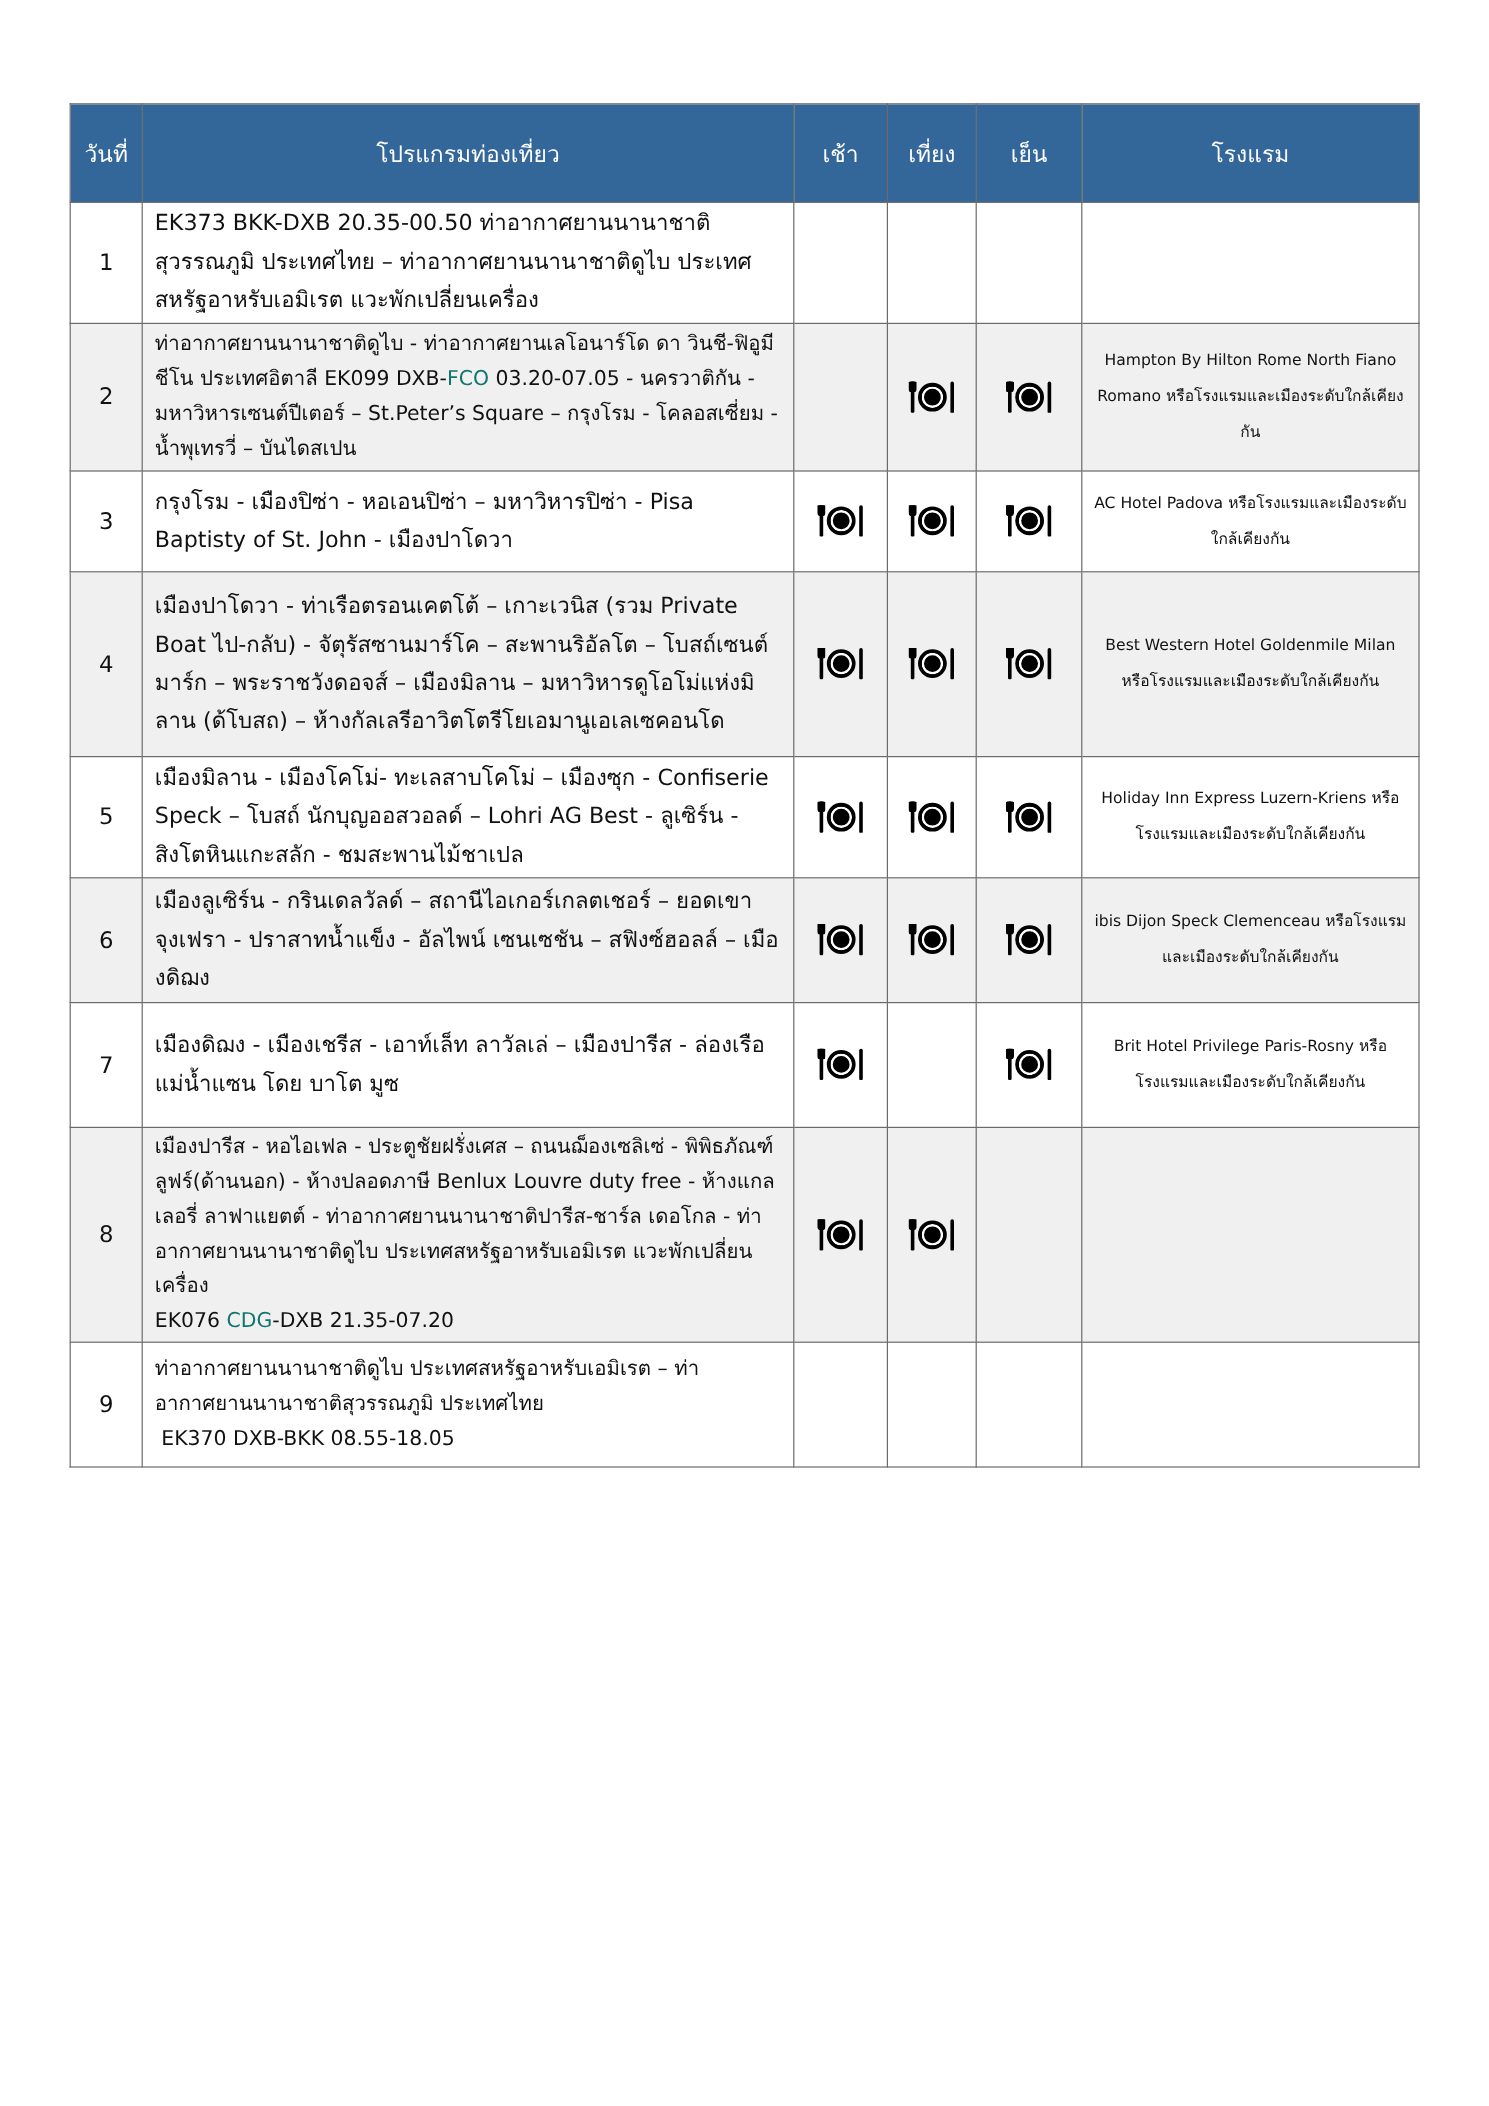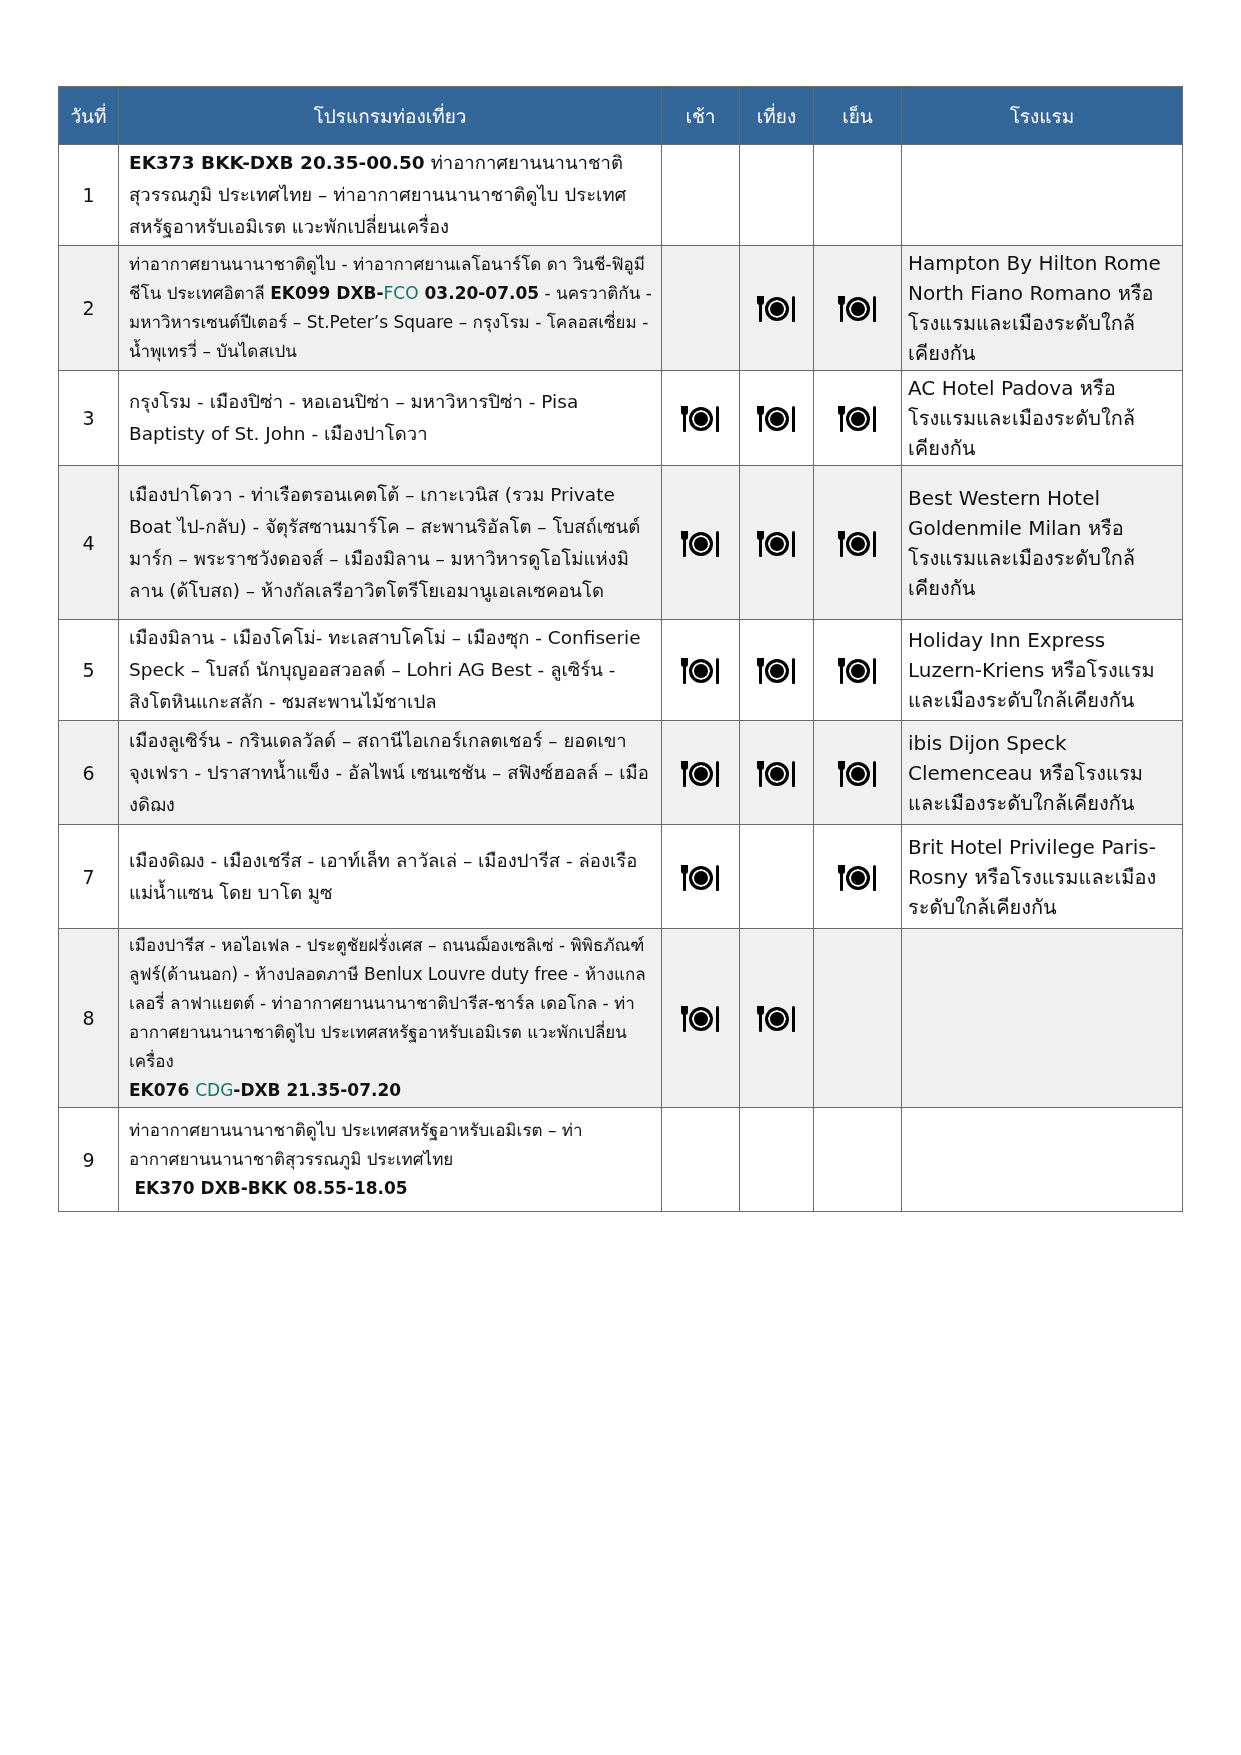--- a/index.html
+++ b/index.html
@@ -6,30 +6,30 @@
     body { width: 1241px; height: 1755px; position: relative; font-family: "DejaVu Sans", "Liberation Sans", sans-serif; color: #111; }
     .page { position: absolute; left: 58px; top: 86px; width: 1124px; }
     table.itin { border-collapse: collapse; width: 1124px; table-layout: fixed; }
     table.itin col.c-day { width: 60px; }
     table.itin col.c-prog { width: 543px; }
     table.itin col.c-b { width: 78px; }
     table.itin col.c-l { width: 74px; }
     table.itin col.c-d { width: 88px; }
     table.itin col.c-hotel { width: 281px; }
     table.itin th, table.itin td { border: 1.5px solid #6b6b6b; }
-    thead th { background: #336699; color: #ffffff; font-weight: normal; font-size: 19px; height: 57px; text-align: center; vertical-align: middle; padding: 0 4px; }
+    thead th { background: #336699; color: #ffffff; font-weight: normal; font-size: 19px; height: 57px; text-align: center; vertical-align: middle; padding: 12px 4px; }
     tbody td { vertical-align: middle; font-size: 18.5px; line-height: 32px; }
     tbody tr.alt td { background: #f0f0f0; }
     td.day { text-align: center; font-size: 19px; }
     td.prog { padding: 2px 8px 2px 10px; text-align: left; }
-    td.prog .bold { font-weight: bold; }
+    td.prog .bold { font-weight: normal; }
     td.prog .red { color: #0f766e; }
     td.prog.small { font-size: 17px; line-height: 29px; }
     td.meal { text-align: center; }
-    td.hotel { text-align: left; font-size: 20px; line-height: 30px; padding: 2px 6px; }
+    td.hotel { text-align: center; font-size: 13px; line-height: 30px; padding: 2px 6px; }
     .meal-icon { display: inline-flex; align-items: center; gap: 3px; height: 28px; vertical-align: middle; }
     .meal-icon .fork { width: 3px; height: 26px; background: #000; position: relative; border-radius: 1px; }
     .meal-icon .fork::before { content: ""; position: absolute; left: -2px; top: 0; width: 7px; height: 9px; border: 2px solid #000; border-top: none; box-sizing: border-box; border-radius: 0 0 3px 3px; background: #000; }
     .meal-icon .plate { width: 24px; height: 24px; border-radius: 50%; background: #000; box-sizing: border-box; border: 3px solid #000; box-shadow: inset 0 0 0 2px #fff; }
     .meal-icon .knife { width: 3px; height: 26px; background: #000; border-radius: 2px 2px 1px 1px; }
   </style>
 </head>
 <body>
 
 <div class="page">

